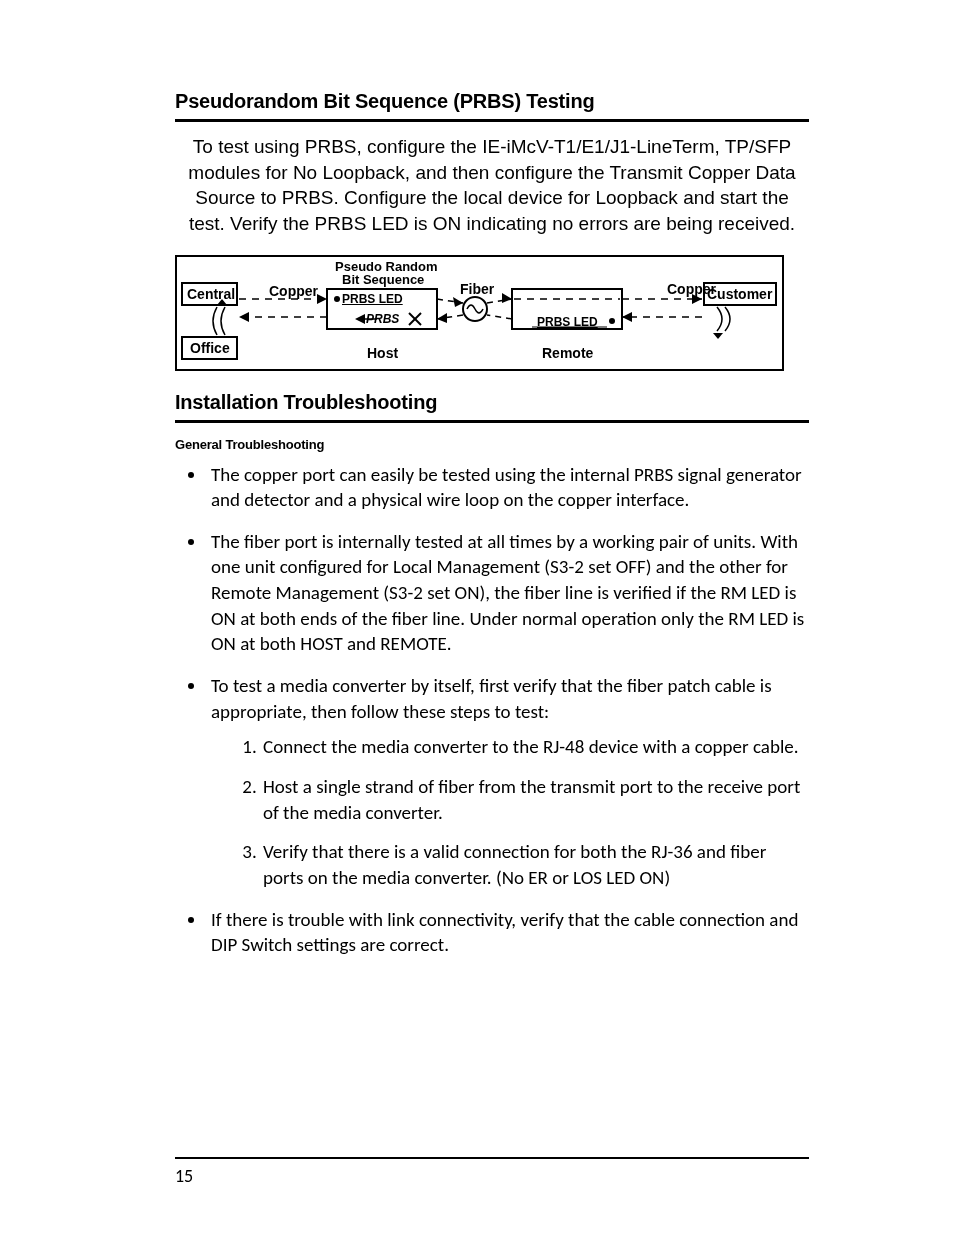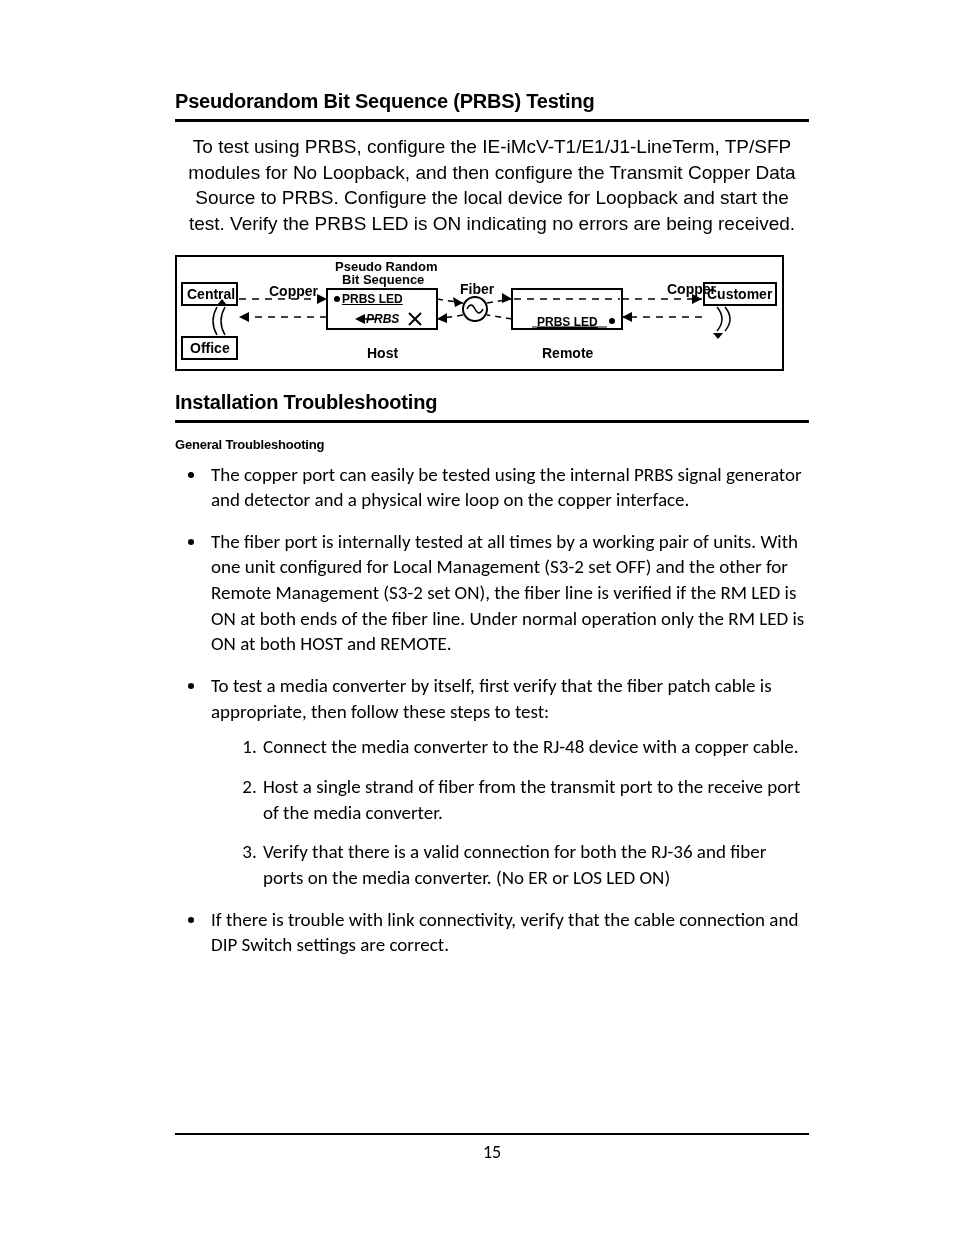--- a/index.html
+++ b/index.html
@@ -79,22 +79,22 @@
     position: absolute;
     font-weight: 700;
     font-size: 14px;
     color: #000;
     white-space: nowrap;
   }
   .footer {
     position: absolute;
     left: 175px;
     right: 145px;
-    bottom: 72px;
-    text-align: center;
+    bottom: 48px;
+    text-align: left;
   }
   .footer-rule {
     border: 0;
     border-top: 2px solid #000;
     margin: 0 0 6px 0;
   }
   .page-num {
     font-size: 18px;
   }
 </style>

